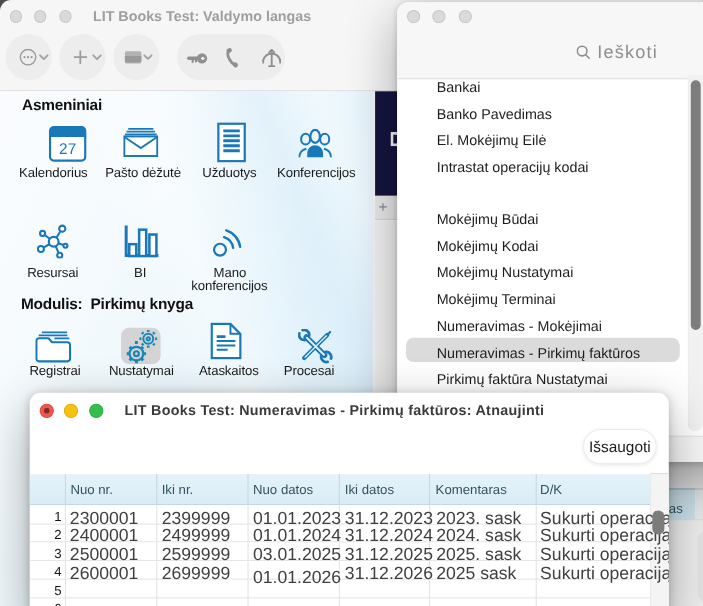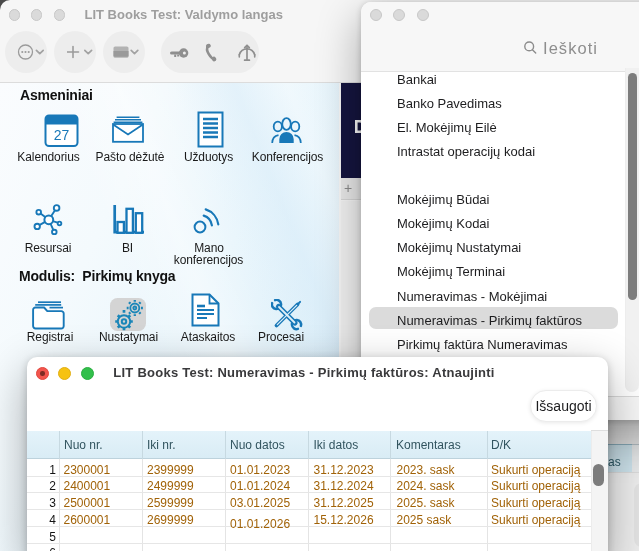--- a/index.html
+++ b/index.html
@@ -60,21 +60,21 @@
     font-weight:bold; font-size:13px; letter-spacing:0.25px; color:#3a3a3c; white-space:nowrap; }
   #savebtn { position:absolute; left:503px; top:33px; width:67px; height:32px;
     background:#fff; border:1px solid #ececec; border-radius:16px;
     box-shadow:0 1px 4px rgba(0,0,0,.09);
     font-size:14px; color:#1c1c1e; text-align:center; line-height:30px; }
   #thead { position:absolute; left:0; top:73.5px; width:564px; height:28px;
     background:linear-gradient(180deg,#e4f3fa,#d9ecf5); border-bottom:1px solid #bdd2dc; }
   .hcell { position:absolute; top:7px; font-size:12px; color:#32545f; white-space:nowrap; }
   .vline { position:absolute; top:73.5px; width:1px; height:126.5px; background:linear-gradient(180deg,#c7d9e1 0,#c7d9e1 28px,#e4e4e4 28px,#e4e4e4 100%); }
   .rowline { position:absolute; left:0; width:564px; height:1px; background:#e6e6e6; }
-  .cell { position:absolute; font-size:12px; color:#a16207; white-space:nowrap; }
+  .cell { position:absolute; font-size:16px; color:#404040; white-space:nowrap; }
   .rownum { position:absolute; left:0; width:29px; text-align:right; font-size:12px; color:#141414; }
 </style>
 </head>
 <body>
 <div id="stage">
 
   <div id="valdymo" class="abs">
 
     <div class="abs tl inactive" style="left:8.6px; top:9.3px;  width:11.5px; height:11.5px;"></div>
     <div class="abs tl inactive" style="left:30.9px; top:9.3px;  width:11.5px; height:11.5px;"></div>
@@ -276,21 +276,21 @@
     <div class="listitem" style="top:94px;">Banko Pavedimas</div>
     <div class="listitem" style="top:118px;">El. Mokėjimų Eilė</div>
     <div class="listitem" style="top:142px;">Intrastat operacijų kodai</div>
     <div class="listitem" style="top:190px;">Mokėjimų Būdai</div>
     <div class="listitem" style="top:214px;">Mokėjimų Kodai</div>
     <div class="listitem" style="top:238px;">Mokėjimų Nustatymai</div>
     <div class="listitem" style="top:286.5px;">Numeravimas - Mokėjimai</div>
     <div class="listitem" style="top:262px;">Mokėjimų Terminai</div>
     <div class="abs" style="left:8px; top:304.5px; width:249px; height:22px; background:#dbdbdb; border-radius:7px;"></div>
     <div class="listitem" style="top:310.5px;">Numeravimas - Pirkimų faktūros</div>
-    <div class="listitem" style="top:335px;">Pirkimų faktūra Numeravimas</div>
+    <div class="listitem" style="top:335px;">Pirkimų faktūra Nustatymai</div>
 
     <div class="abs" style="left:264px; top:66px; width:14px; height:324px; background:#f1f1f1; border-radius:0 0 7px 7px; border-left:1px solid #ededed;"></div>
     <div class="abs" style="left:267px; top:71px; width:9px; height:227px; background:#7d7d7d; border-radius:4.5px;"></div>
 
     <div class="abs" style="left:0; top:393.5px; width:330px; height:24.5px; background:#f5f5f5; border-top:1px solid #d8d8d8; border-radius:0 0 10px 10px;"></div>
   </div>
 
   <div id="front" class="abs">
     <div class="abs tl" style="left:8.5px; top:9.5px; width:13px; height:13px; background:#f2554d; border:1px solid #e1473e;">
       <div style="position:absolute; left:3.6px; top:3.6px; width:4.5px; height:4.5px; border-radius:50%; background:#7d2c24;"></div>
@@ -349,20 +349,20 @@
     <div class="cell" style="left:36.5px; top:139px;">2500001</div>
     <div class="cell" style="left:120px; top:139px;">2599999</div>
     <div class="cell" style="left:203px; top:139px;">03.01.2025</div>
     <div class="cell" style="left:286.5px; top:139px;">31.12.2025</div>
     <div class="cell" style="left:369.5px; top:139px;">2025. sask</div>
     <div class="cell" style="left:464px; top:139px;">Sukurti operaciją</div>
 
     <div class="cell" style="left:36.5px; top:155.8px;">2600001</div>
     <div class="cell" style="left:120px; top:155.8px;">2699999</div>
     <div class="cell" style="left:203px; top:160px;">01.01.2026</div>
-    <div class="cell" style="left:286.5px; top:155.8px;">15.12.2026</div>
+    <div class="cell" style="left:286.5px; top:155.8px;">31.12.2026</div>
     <div class="cell" style="left:369.5px; top:155.8px;">2025 sask</div>
     <div class="cell" style="left:464px; top:155.8px;">Sukurti operaciją</div>
 
     <div class="abs" style="left:566px; top:107px; width:11px; height:22px; background:#7c7c7c; border-radius:5.5px;"></div>
   </div>
 
 </div>
 
 </body></html>

